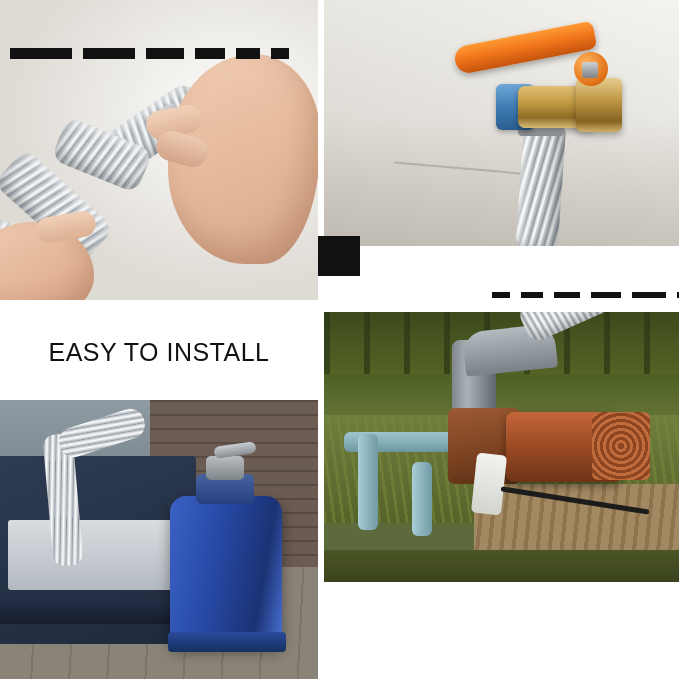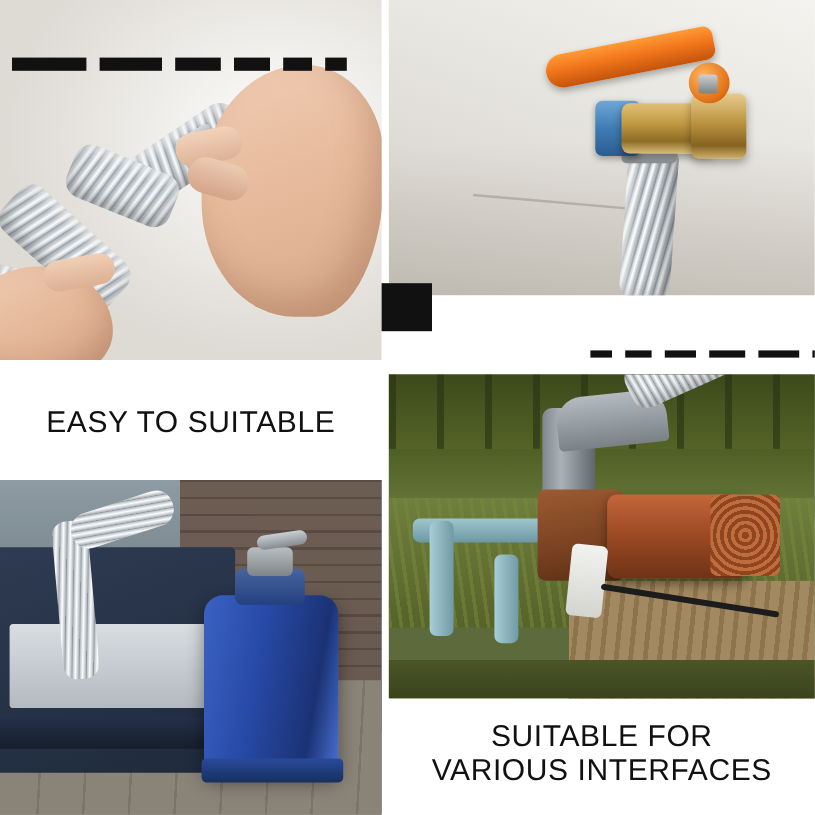--- a/index.html
+++ b/index.html
@@ -511,18 +511,16 @@
   <div class="dash-row" id="dash-mid-right" style="left: 492px; top: 292px;">
       <span class="dash" style="width: 18px; height: 6px; background: rgb(17, 17, 17);"></span>
       <span class="dash" style="width: 22px; height: 6px; background: rgb(17, 17, 17);"></span>
       <span class="dash" style="width: 26px; height: 6px; background: rgb(17, 17, 17);"></span>
       <span class="dash" style="width: 30px; height: 6px; background: rgb(17, 17, 17);"></span>
       <span class="dash" style="width: 34px; height: 6px; background: rgb(17, 17, 17);"></span>
       <span class="dash" style="width: 38px; height: 6px; background: rgb(17, 17, 17);"></span>
     </div>
   <div class="sq-black" id="center-square" style="left: 318px; top: 236px; width: 42px; height: 40px; background: rgb(17, 17, 17);"></div>
 
-  <div class="caption" id="caption-easy" style="left: 0px; top: 338px; width: 318px; font-size: 25px; color: rgb(17, 17, 17);">EASY TO SUITABLE</div>
-
-  <div class="caption" id="caption-suitable" style="left: 324px; top: 600px; width: 355px; font-size: 25px; color: rgb(17, 17, 17);">SUITABLE FOR
-VARIOUS INTERFACES</div>
+  <div class="caption" id="caption-easy" style="left: 0px; top: 338px; width: 318px; font-size: 25px; color: rgb(17, 17, 17);">EASY TO INSTALL</div>
+
 
 </div>
 
 </body></html>

